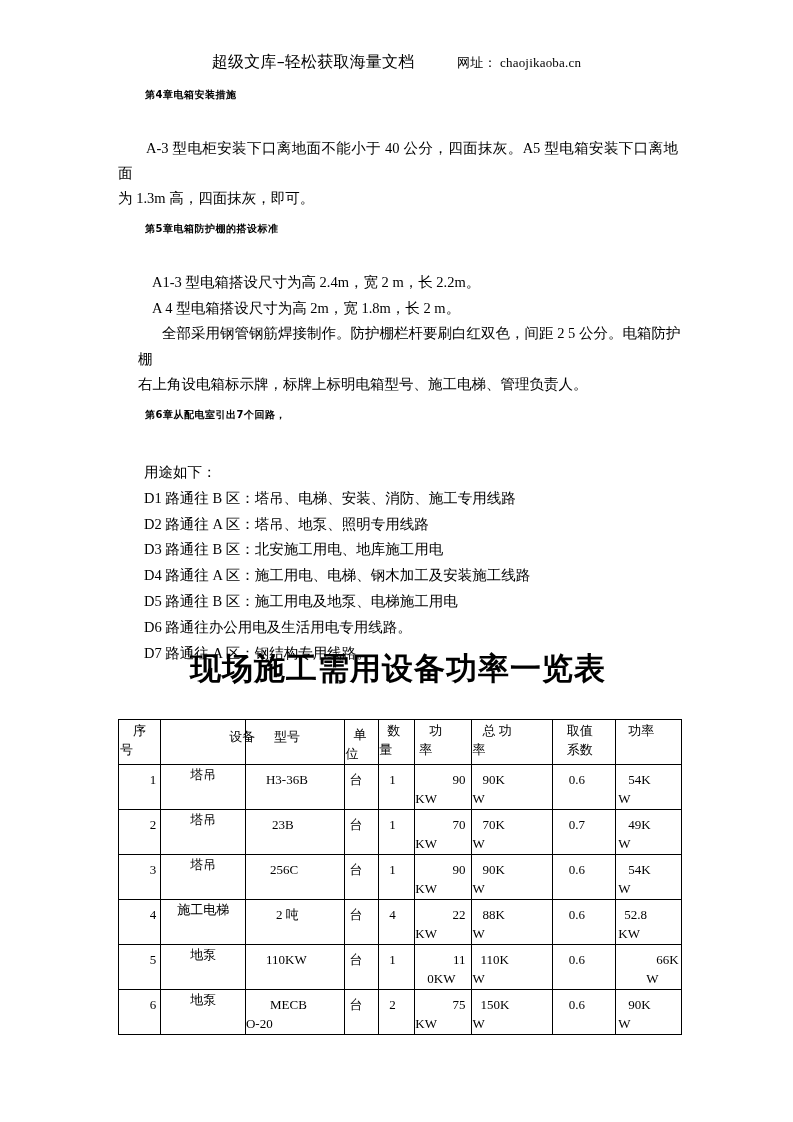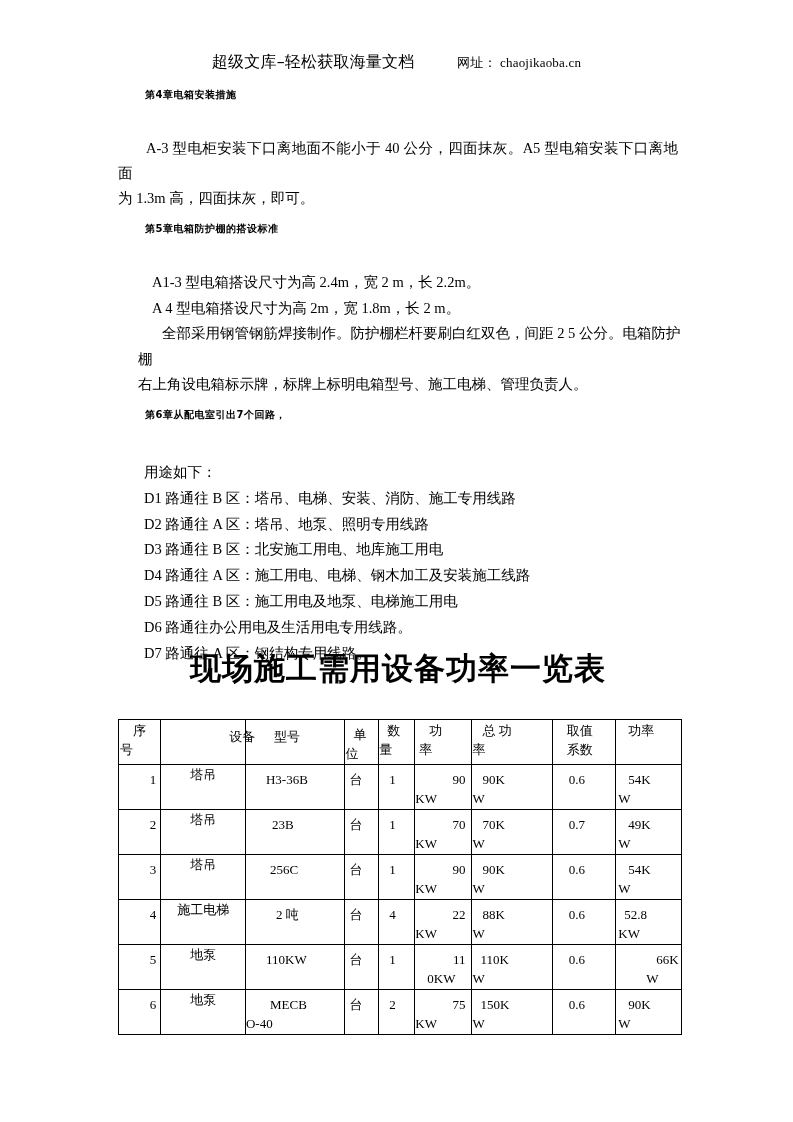--- a/index.html
+++ b/index.html
@@ -500,21 +500,21 @@
           <tr>
             <td>
                 <div class="v-tl" style="height:44px;">
                   <span style="right:4px; top:5px;">6</span>
                 </div>
               </td>
             <td class="cellpad">地泵</td>
             <td>
                 <div class="v-tl" style="height:44px;">
                   <span style="left:24px; top:5px;">MECB</span>
-                  <span style="left:0px; top:24px;">O-40</span>
+                  <span style="left:0px; top:24px;">O-20</span>
                 </div>
               </td>
             <td>
                 <div class="v-tl" style="height:44px;">
                   <span style="left:4px; top:5px;">台</span>
                 </div>
               </td>
             <td>
                 <div class="v-tl" style="height:44px;">
                   <span style="left:10px; top:5px;">2</span>

